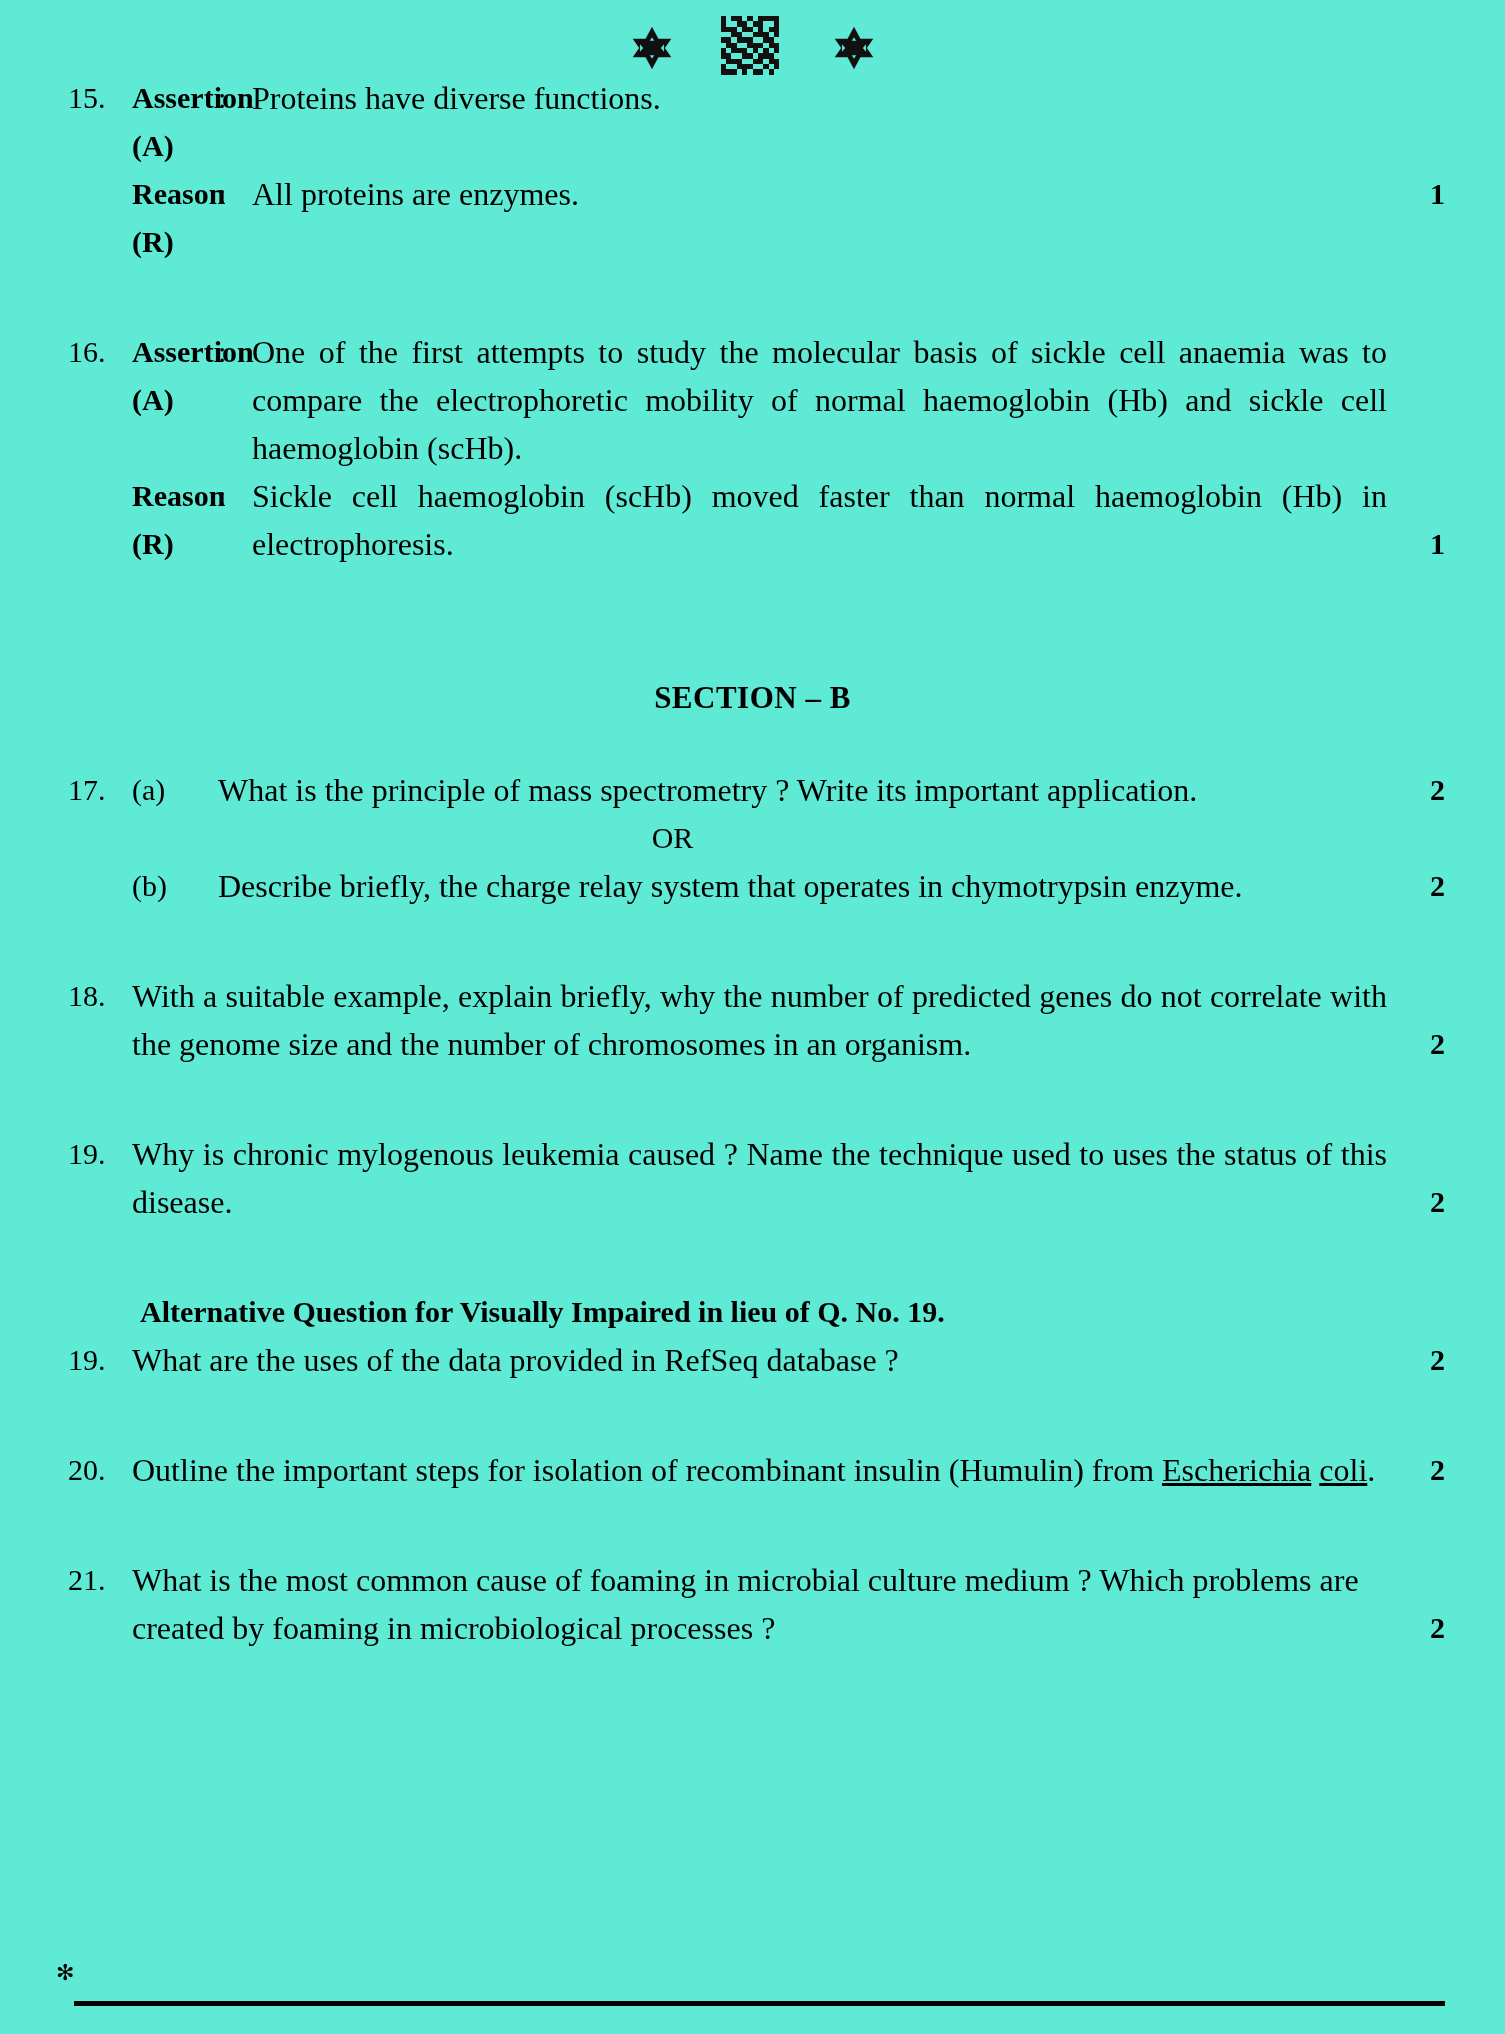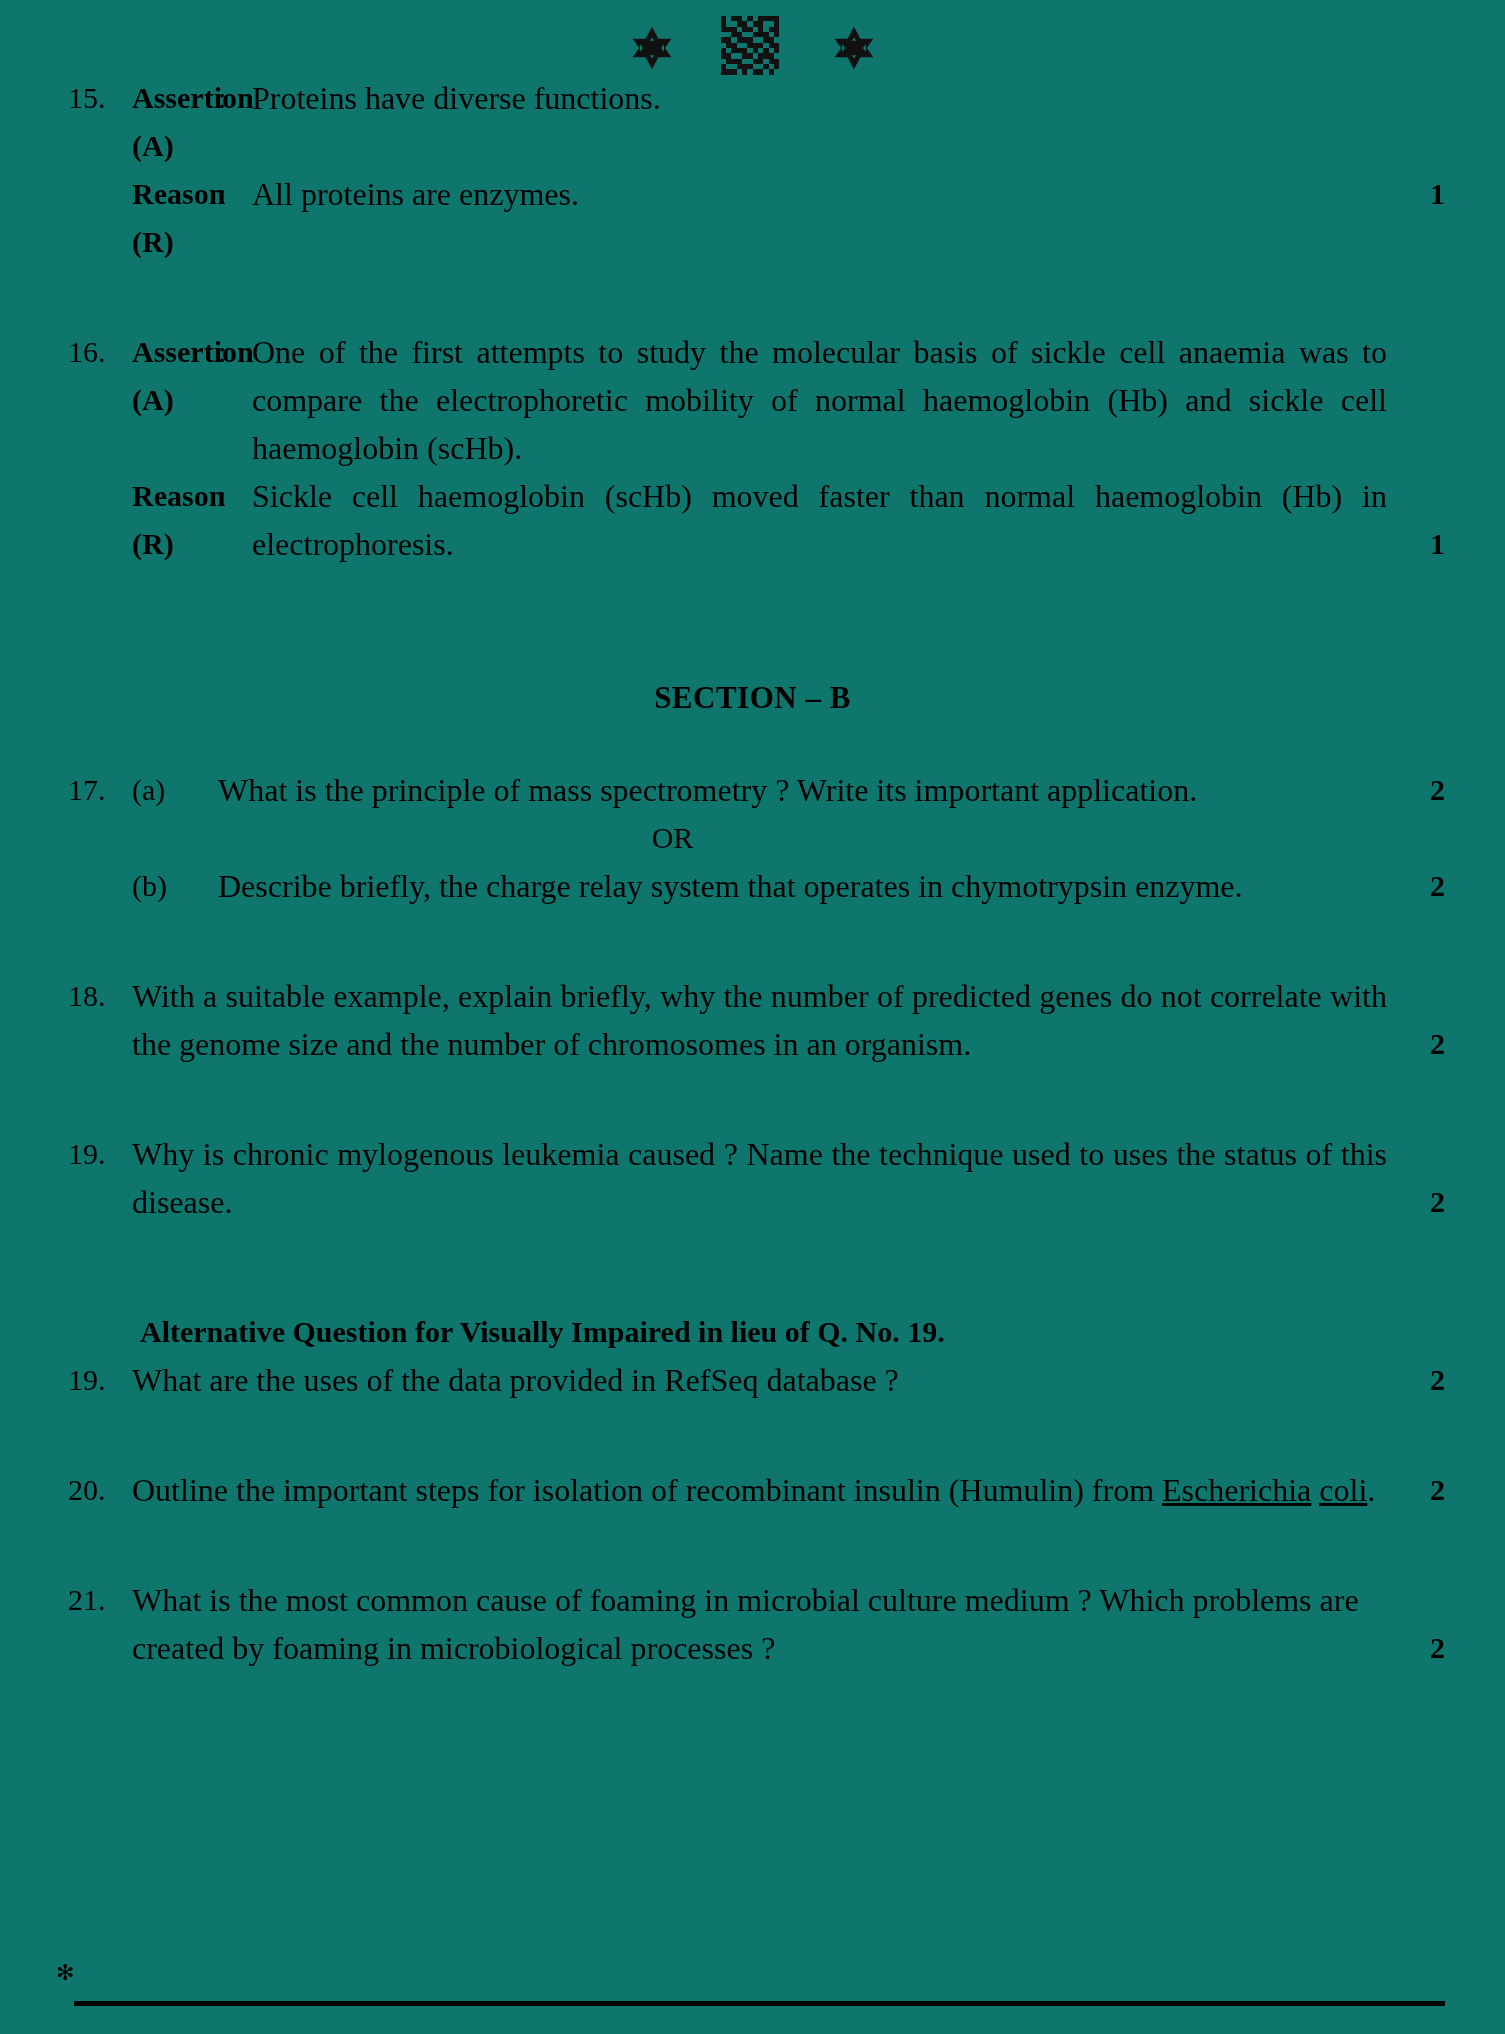--- a/index.html
+++ b/index.html
@@ -8,21 +8,21 @@
     background: #ffffff;
   }
   body {
     font-family: "Liberation Serif", "DejaVu Serif", serif;
     color: #000000;
   }
   .page {
     position: relative;
     width: 1505px;
     height: 2034px;
-    background: #0f766e;
+    background: #5eead4;
     box-sizing: border-box;
     padding: 0;
     overflow: hidden;
   }
 
   
   .header {
     display: flex;
     align-items: center;
     justify-content: center;
@@ -127,21 +127,20 @@
     font-size: 30px;
     font-weight: normal;
     line-height: 48px;
     padding-right: 160px;
   }
   .alt-head {
     font-size: 30px;
     font-weight: bold;
     line-height: 48px;
     padding-left: 80px;
-    margin-top: 20px;
   }
   u.sp { text-decoration: underline; }
 
   
   .footer {
     position: absolute;
     left: 0;
     right: 0;
     bottom: 28px;
     padding: 0 60px;

